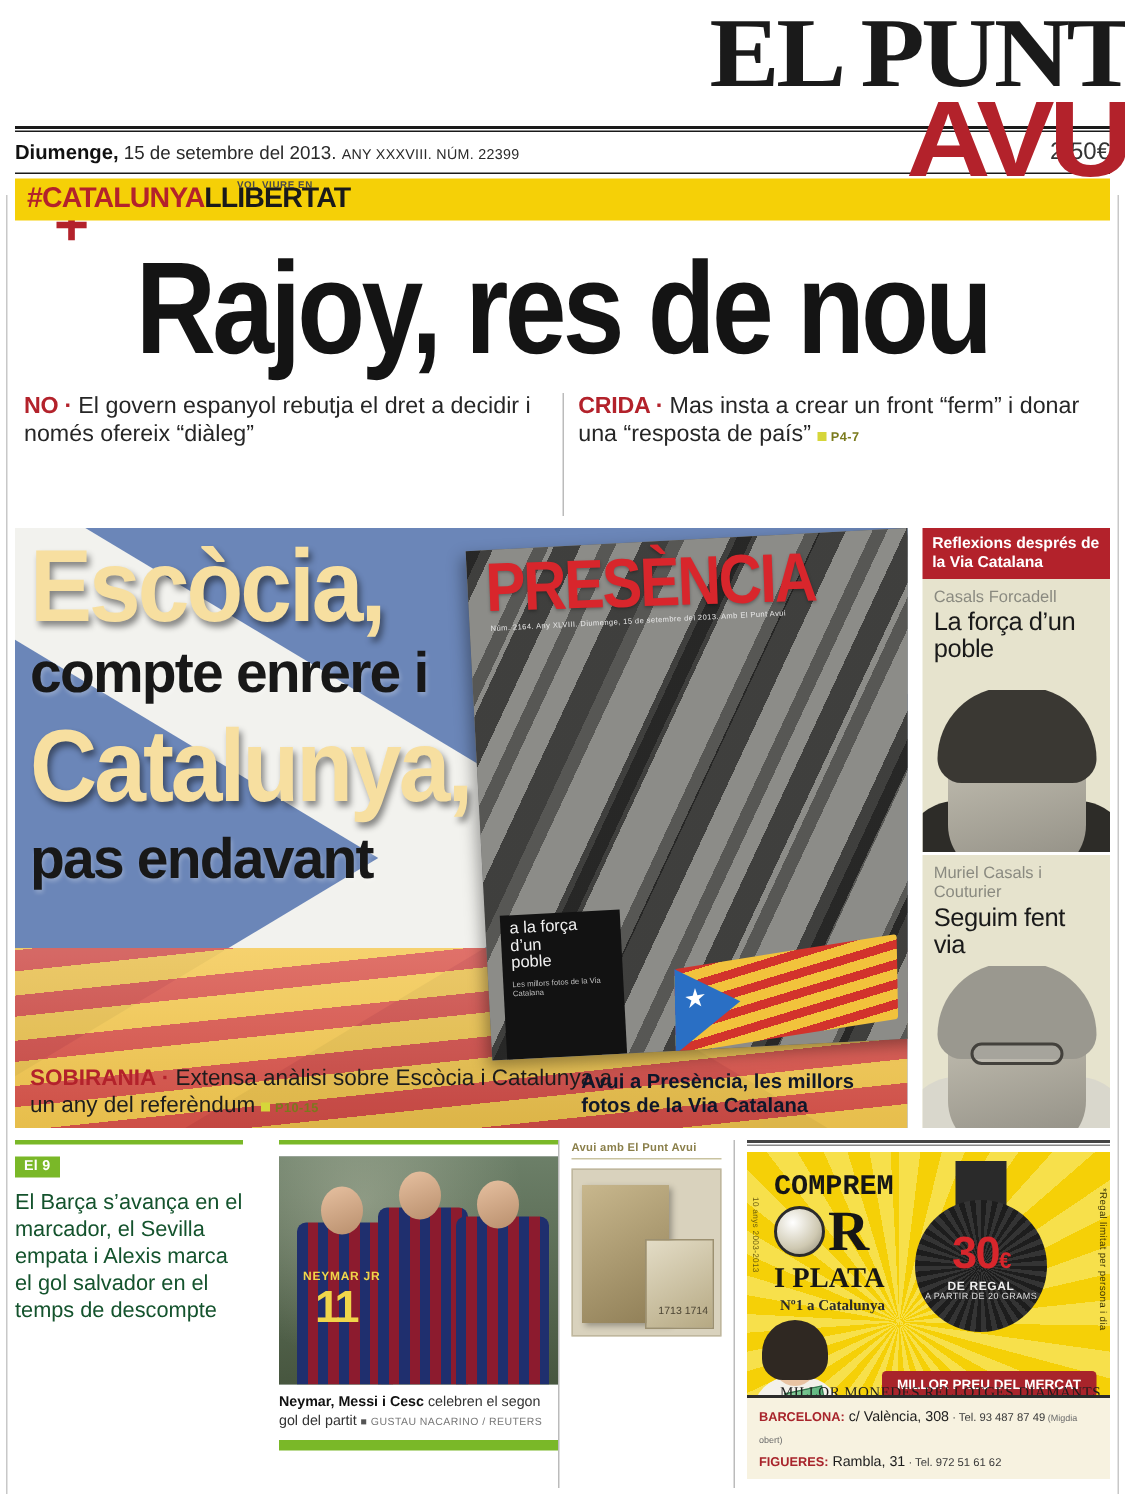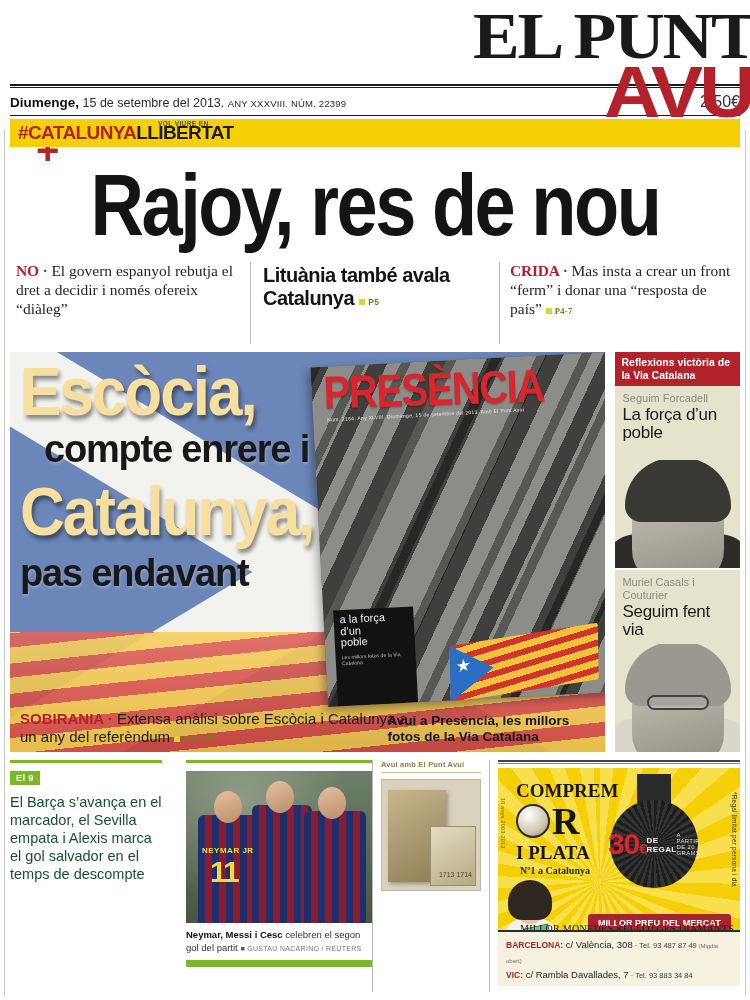--- a/index.html
+++ b/index.html
@@ -91,21 +91,21 @@
     transform: scaleY(1.18);
     transform-origin: center top;
   }
 
   
   .subhead-row { display: flex; margin-top: 22px; height: 82px; }
   .sub-col { flex: 1 1 0; padding: 0 10px; }
   .sub-col.left { padding-left: 6px; border-right: 1px solid #bbb; }
   .sub-col.mid { border-right: 1px solid #bbb; padding: 2px 12px; }
   .sub-col.right { padding-right: 6px; }
-  .sub-text { font-size: 15.5px; line-height: 1.22; color: #262626; font-family: Liberation Serif, serif; }
+  .sub-text { font-size: 15.5px; line-height: 1.22; color: #262626; }
   .kicker-red { color: #b3222b; font-weight: bold; letter-spacing: -0.2px; }
   .mid-head {
     font-weight: bold; font-size: 20px; line-height: 1.12;
     color: #141414; letter-spacing: -0.5px;
   }
   .pagemark {
     display: inline-block; font-size: 8.5px; font-weight: bold;
     color: #7a7a1c; letter-spacing: 0.3px; white-space: nowrap;
   }
   .pagemark::before {
@@ -197,21 +197,20 @@
     font-family: "Liberation Sans", sans-serif;
     font-weight: bold; font-size: 62px; letter-spacing: -2px;
     color: #f7dfa0; line-height: 1; transform: scaleY(1.1);
     transform-origin: left top;
     text-shadow: 2px 3px 4px rgba(0,0,0,.45);
   }
   .fh-l2 {
     font-weight: bold; font-size: 38px; letter-spacing: -1.2px;
     color: #181818; line-height: 1.05; margin-top: 10px;
     text-shadow: 1px 2px 3px rgba(255,255,255,.25);
-    margin-left: 24px;
   }
   .fh-l3 {
     font-weight: bold; font-size: 62px; letter-spacing: -2px;
     color: #f7dfa0; line-height: 1; margin-top: 8px; transform: scaleY(1.1);
     transform-origin: left top;
     text-shadow: 2px 3px 4px rgba(0,0,0,.45);
   }
   .fh-l4 {
     font-weight: bold; font-size: 38px; letter-spacing: -1.2px;
     color: #181818; line-height: 1.05; margin-top: 14px;
@@ -338,21 +337,21 @@
       repeating-conic-gradient(from 0deg at 42% 52%, #f7e04b 0deg 7deg, #f5d007 7deg 14deg);
   }
   .ad-side-v {
     position: absolute; writing-mode: vertical-rl; font-size: 5.5px;
     color: #6a5c10; letter-spacing: .2px;
   }
   .ad-side-left { left: 2px; top: 30px; }
   .ad-side-right { right: 2px; top: 24px; font-size: 6.5px; color:#3a3305; }
   .ad-comprem {
     position: absolute; left: 18px; top: 12px;
-    font-family: Liberation Serif, serif; font-weight: bold;
+    font-family: Liberation Mono, monospace; font-weight: bold;
     font-size: 19px; color: #161616; letter-spacing: 0px;
   }
   .ad-or {
     position: absolute; left: 18px; top: 34px;
     display: flex; align-items: center;
   }
   .ad-coin {
     width: 34px; height: 34px; border-radius: 50%;
     background: radial-gradient(circle at 35% 30%, #fff, #cfc9b2 60%, #8d8873);
     border: 2px solid #2b2b2b;
@@ -375,21 +374,21 @@
     position: absolute; left: 108px; top: 6px; width: 96px; height: 110px;
   }
   .ad-ribbon {
     position: absolute; left: 31px; top: 0; width: 34px; height: 44px;
     background: #2a2a2a;
   }
   .ad-disc {
     position: absolute; left: 4px; top: 26px; width: 88px; height: 88px;
     border-radius: 50%;
     background: repeating-conic-gradient(#1d1d1d 0deg 5deg, #343434 5deg 10deg);
-    display: flex; flex-direction: row; align-items: center; justify-content: center;
+    display: flex; flex-direction: column; align-items: center; justify-content: center;
   }
   .ad-30 { font-size: 30px; font-weight: bold; color: #d8262c; line-height: 1; letter-spacing: -1px; }
   .ad-30 .eur { font-size: 15px; }
   .ad-regal { font-size: 8px; font-weight: bold; color: #f0f0f0; letter-spacing: .4px; margin-top: 2px; }
   .ad-grams { font-size: 6px; color: #ddd; letter-spacing: .3px; }
   .ad-woman {
     position: absolute; left: 2px; bottom: 38px; width: 62px; height: 70px; overflow: hidden;
   }
   .ad-woman .hair {
     position:absolute; left: 8px; top: 2px; width: 44px; height: 40px;
@@ -463,26 +462,20 @@
       <span class="red">#CATALUNYA</span><span class="blk">LLIBERTAT</span>
     </span>
   </div>
 
   <div class="main-head">Rajoy, res de nou</div>
 
   <div class="subhead-row">
     <div class="sub-col left">
       <div class="sub-text">
         <span class="kicker-red">NO ·</span><span> El govern espanyol rebutja el dret a decidir i només ofereix “diàleg”</span>
-      </div>
-    </div>
-    <div class="sub-col mid">
-      <div class="mid-head">
-        <span>Lituània també avala Catalunya</span>
-        <span class="pagemark">P5</span>
       </div>
     </div>
     <div class="sub-col right">
       <div class="sub-text">
         <span class="kicker-red">CRIDA ·</span><span> Mas insta a crear un front “ferm” i donar una “resposta de país”</span>
         <span class="pagemark">P4-7</span>
       </div>
     </div>
   </div>
 
@@ -514,24 +507,24 @@
 
       <div class="feat-caption">
         <span class="kick">SOBIRANIA ·</span><span> Extensa anàlisi sobre Escòcia i Catalunya a un any del referèndum</span>
         <span class="pagemark">P10-15</span>
       </div>
 
       <div class="pres-caption">Avui a Presència, les millors fotos de la Via Catalana</div>
     </div>
 
     <div class="opinion">
-      <div class="op-header">Reflexions victòria de la Via Catalana</div>
+      <div class="op-header">Reflexions després de la Via Catalana</div>
 
       <div class="op-card">
-        <div class="op-author">Seguim Forcadell</div>
+        <div class="op-author">Casals Forcadell</div>
         <div class="op-title">La força d’un poble</div>
         <div class="portrait">
           <div class="shoulders"></div>
           <div class="head"></div>
           <div class="hair"></div>
         </div>
       </div>
 
       <div class="op-card">
         <div class="op-author">Muriel Casals i Couturier</div>
@@ -627,23 +620,20 @@
         <div class="ad-joies">
           <span>MILLOR MONEDES RELLOTGES DIAMANTS</span>
           <div class="ad-joies-rule"></div>
         </div>
 
         <div class="ad-addr">
           <div class="ad-addr-line">
             <span class="city">BARCELONA:</span><span> c/ València, 308</span><span class="tel"> · Tel. 93 487 87 49</span><span class="note"> (Migdia obert)</span>
           </div>
           <div class="ad-addr-line">
-            <span class="city">VIC:</span><span> c/ Rambla Davallades, 7</span><span class="tel"> · Tel. 93 883 34 84</span>
-          </div>
-          <div class="ad-addr-line">
             <span class="city">FIGUERES:</span><span> Rambla, 31</span><span class="tel"> · Tel. 972 51 61 62</span>
           </div>
         </div>
       </div>
     </div>
 
   </div>
 
   <div class="side-rule-left"></div>
   <div class="side-rule-right"></div>

